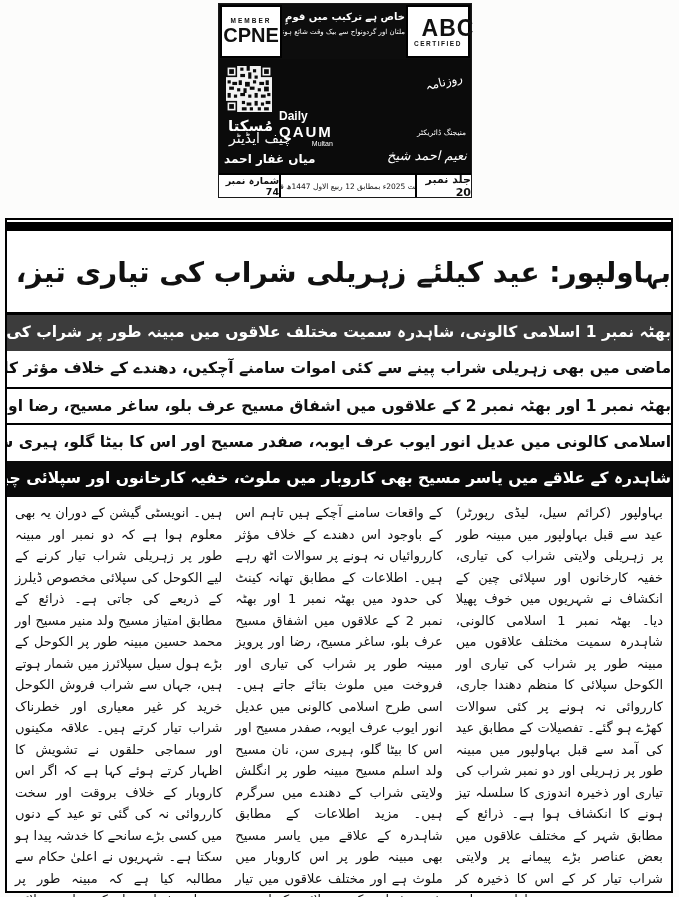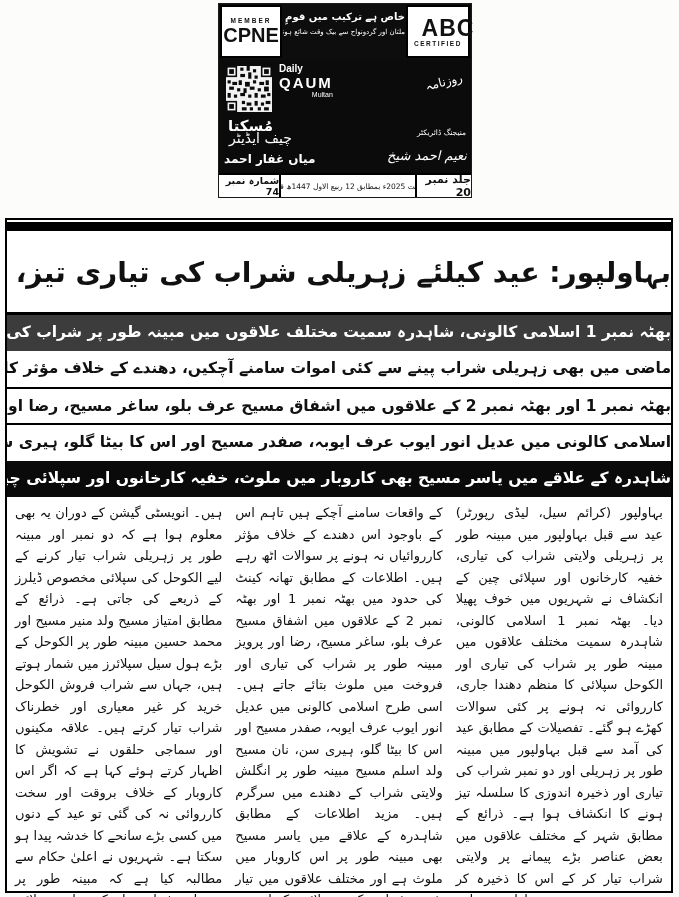--- a/index.html
+++ b/index.html
@@ -21,21 +21,21 @@
   .badge-abc { width:64px; }
   .badge-abc .b-big { font-size:23px; font-weight:900; line-height:24px; letter-spacing:1px;margin-left:20px; }
   .badge-abc .b-small { font-size:6.5px; font-weight:bold; letter-spacing:1.5px; }
   .slogan { flex:1; color:#fff; text-align:center; padding-top:7px; overflow:hidden; }
   .slogan .s1 { font-size:10px; font-weight:bold; white-space:nowrap; }
   .slogan .s2 { font-size:7px; margin-top:6px; white-space:nowrap; }
 
   .mh-black { position:relative; flex:1; background:#0b0b0b; color:#fff; overflow:hidden; }
   .qr { position:absolute; left:7px; top:7px; }
   .logo-latin { position:absolute; left:60px; top:4px; color:#fff; font-family:"Liberation Sans", sans-serif; }
-  .logo-daily { font-size:10px; font-weight:bold; }
+  .logo-daily { font-size:12px; font-weight:bold;margin-top:46px; }
   .logo-name { font-size:15px; font-weight:bold; letter-spacing:2px; }
   .logo-city { font-size:7px; text-align:right; }
   .rozanama { position:absolute; right:8px; top:16px; font-size:12px; transform:rotate(-14deg); }
   .qaum-calli { position:absolute; left:50%; top:49%; transform:translate(-45%,-50%);
     font-size:90px; font-weight:bold; line-height:90px; }
   .multan-urdu { position:absolute; left:9px; top:58px; font-size:15px; font-weight:bold; }
   .chief-title { position:absolute; left:10px; bottom:27px; font-size:14px; }
   .chief-name { position:absolute; left:5px; bottom:7px; font-size:12px; font-weight:bold; }
   .md-title { position:absolute; right:5px; bottom:36px; font-size:7.5px; }
   .md-name { position:absolute; right:4px; bottom:10px; font-size:13px; font-weight:normal; font-style:italic; }

